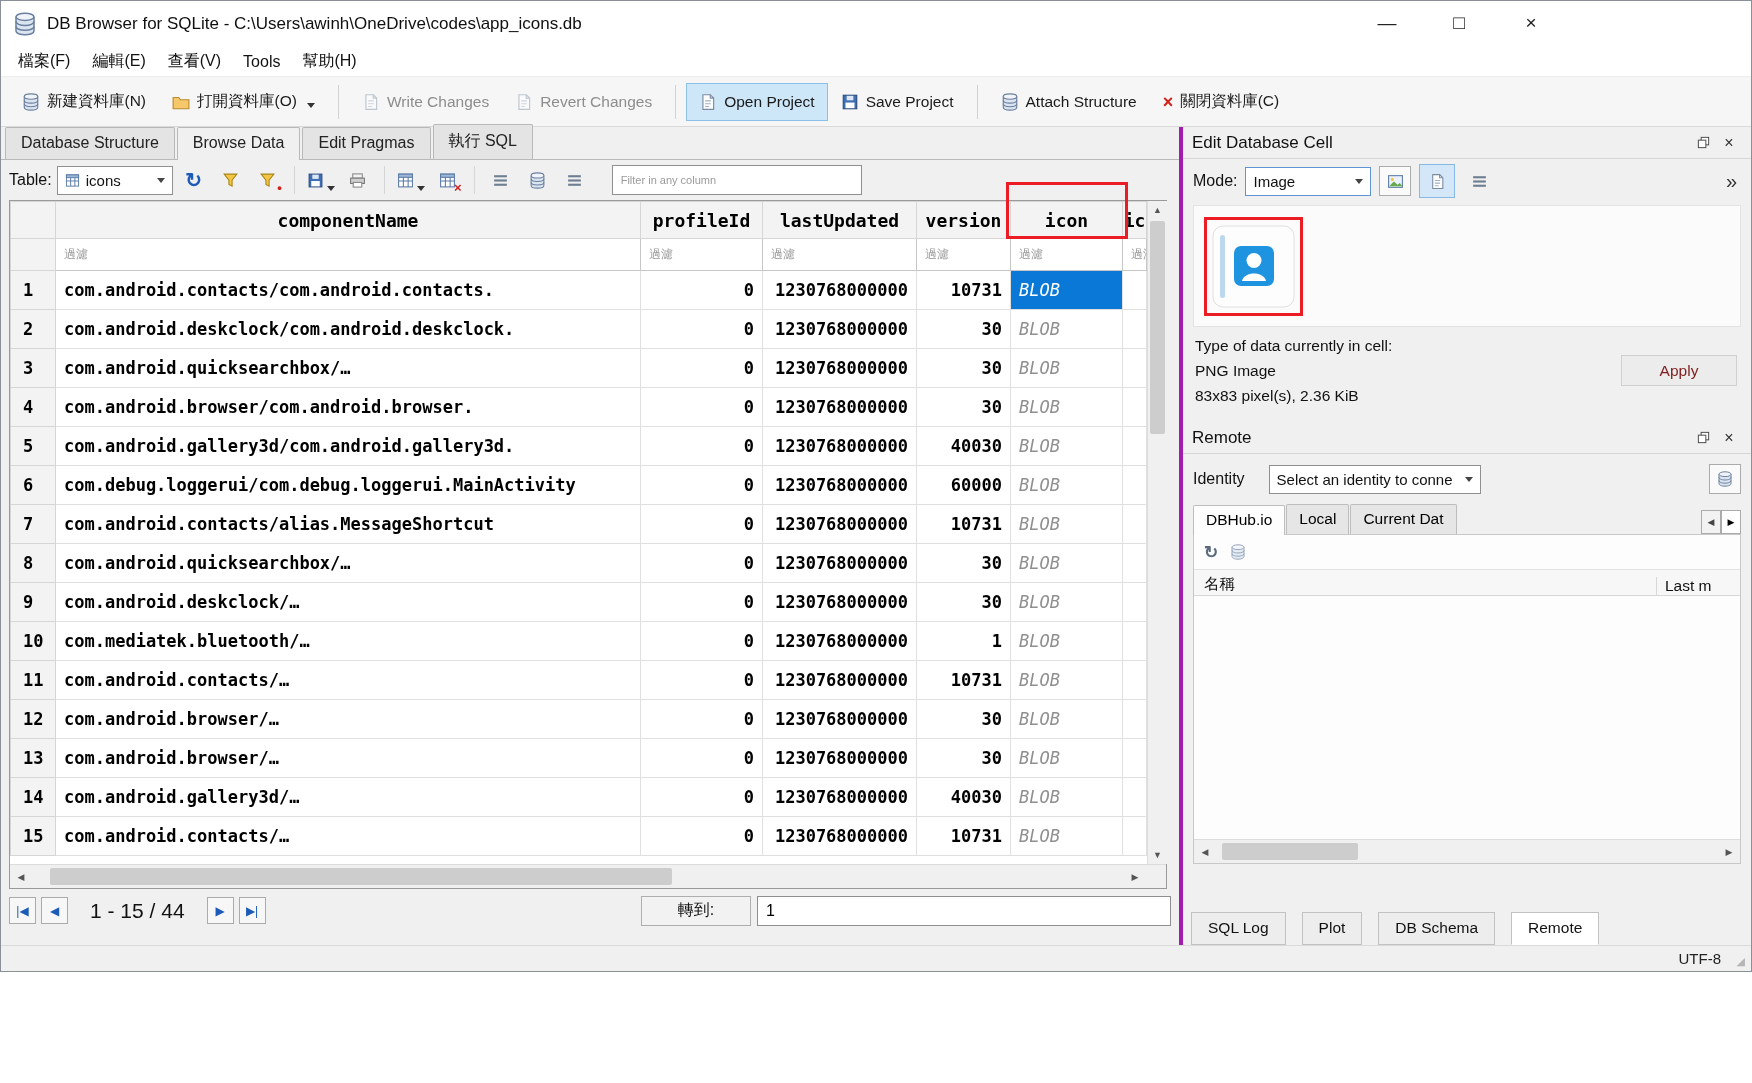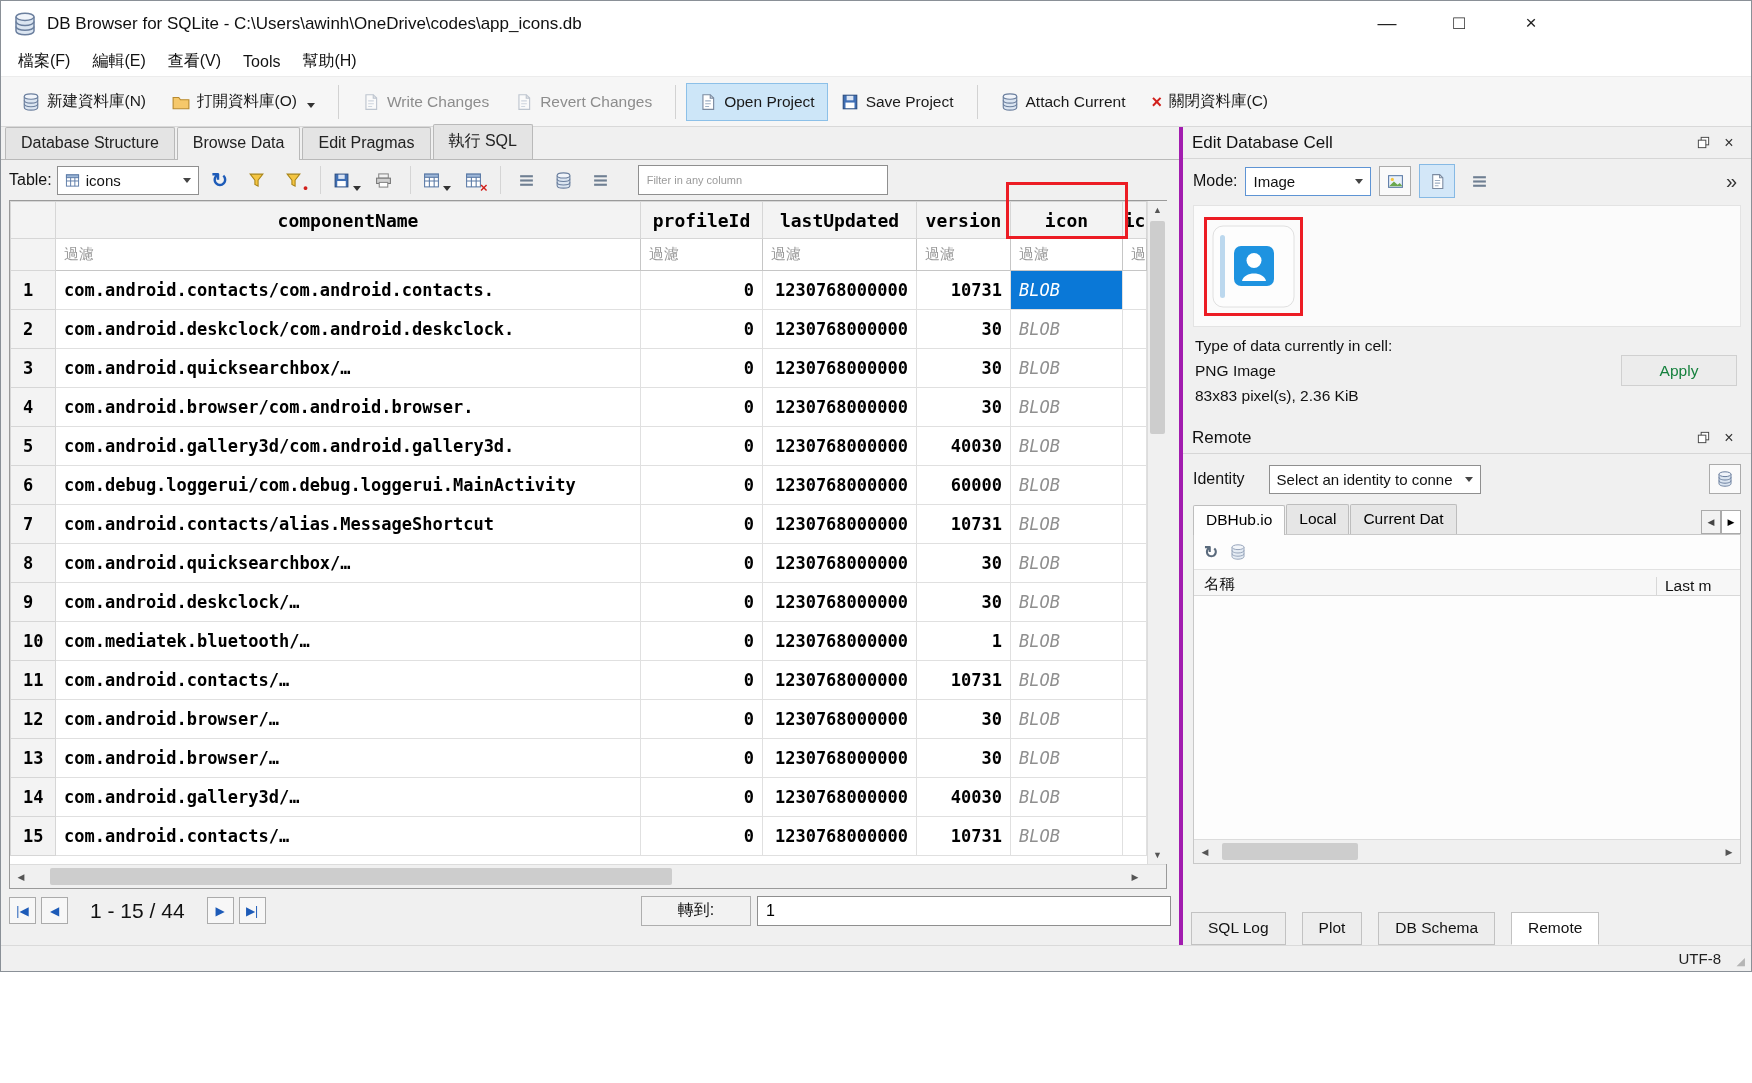--- a/index.html
+++ b/index.html
@@ -63,21 +63,21 @@
   
   .table-outer { position:relative; width:1158px; height:689px; margin-left:8px; border:1px solid #9a9a9a;
                  background:#fff; display:flex; flex-direction:column; flex:0 0 auto; }
   .grid-area { flex:1 1 auto; display:flex; overflow:visible; min-height:0; }
   table.grid { border-collapse:collapse; table-layout:fixed; width:1136px;
                font-family:"DejaVu Sans Mono", monospace; flex:0 0 auto; align-self:flex-start; }
   .grid th { height:37px; background:#f3f3f3; border:1px solid #d6d6d6; font-size:18px; font-weight:bold;
              color:#000; text-align:center; overflow:hidden; white-space:nowrap; }
   .grid td { height:39px; border:1px solid #e0e0e0; font-size:17px; font-weight:bold; color:#000;
              padding:0 8px; white-space:nowrap; overflow:hidden; background:#fff; }
-  .grid td.flt { height:32px; border:1px solid #c6c6c6; color:#9a9a9a; font-weight:normal; font-size:15px;
+  .grid td.flt { height:32px; border:1px solid #c6c6c6; color:#9a9a9a; font-weight:normal; font-size:12px;
                  font-family:"Liberation Sans", sans-serif; }
   .grid td.hdrblank, .grid th.hdrblank { background:#f3f3f3; border-color:#d6d6d6; }
   .grid td.rownum { background:#f3f3f3; border-color:#d6d6d6; padding-left:12px; }
   .grid td.num { text-align:right; }
   .grid td.blob { font-style:italic; font-weight:normal; color:#8f8f8f; }
   .grid td.blob.selected { background:#0a78d7; color:#fff; }
 
   .red-rect-header { position:absolute; left:996px; top:-19px; width:122px; height:57px;
                      border:3px solid #ec1c24; z-index:12; pointer-events:none; }
 
@@ -115,21 +115,21 @@
   .mini-btn.toggled { background:#d3e7f8; border:1px solid #86b9e4; width:36px; height:34px; }
   .overflow-ch { margin-left:auto; font-size:20px; color:#333; padding-right:4px; }
 
   .preview { margin:2px 10px 6px; height:122px; background:#fbfbfb; border:1px solid #e3e3e3;
              display:flex; align-items:center; padding-left:10px; flex:0 0 auto; }
   .red-rect-preview { border:3px solid #ec1c24; padding:5px; background:transparent; line-height:0; }
 
   .cell-info { position:relative; padding:4px 12px 10px; font-size:15.5px; color:#111; flex:0 0 auto; }
   .cell-info div { margin-bottom:7px; }
   .apply-btn { position:absolute; right:14px; top:22px; width:116px; height:31px; background:#ececec;
-               border:1px solid #d0d0d0; color:#15803d; font-size:15.5px; font-family:"Liberation Sans", sans-serif; }
+               border:1px solid #d0d0d0; color:#7f1d1d; font-size:15.5px; font-family:"Liberation Sans", sans-serif; }
 
   .identity-row { height:50px; display:flex; align-items:center; gap:24px; padding:0 10px; flex:0 0 auto; }
   .identity-combo { width:212px; }
   .identity-combo .combo-text { overflow:hidden; white-space:nowrap; }
 
   .rtabs { height:30px; display:flex; align-items:flex-end; padding:0 10px; flex:0 0 auto; }
   .rtab { padding:5px 12px 6px; font-size:15.5px; background:#e6e6e6; border:1px solid #bdbdbd;
           border-bottom:none; margin-right:1px; border-radius:2px 2px 0 0; white-space:nowrap; overflow:hidden; }
   .rtab.active { background:#fdfdfd; position:relative; top:1px; }
   .rtab.clipped { max-width:108px; }
@@ -271,42 +271,42 @@
       <svg class="ic" width="18" height="18" viewBox="0 0 16 16">
           <use href="#i-floppy"></use>
         </svg>
       <span>Save Project</span>
     </div>
     <div class="tsep"></div>
     <div class="tbtn">
       <svg class="ic" width="18" height="18" viewBox="0 0 16 16">
           <use href="#i-db"></use>
         </svg>
-      <span>Attach Current</span>
+      <span>Attach Structure</span>
     </div>
     <div class="tbtn">
       <span class="redx">×</span>
       <span>關閉資料庫(C)</span>
     </div>
   </div>
 
   <div class="content">
 
     <div class="left-pane">
 
       <div class="tabbar">
         <div class="tab">Database Structure</div>
         <div class="tab active">Browse Data</div>
         <div class="tab">Edit Pragmas</div>
         <div class="tab">執行 SQL</div>
       </div>
 
       <div class="controls">
         <span class="lbl">Table:</span>
-        <div class="combo" style="width:142px">
+        <div class="combo" style="width:116px">
           <svg class="ic" width="15" height="15" viewBox="0 0 16 16">
               <use href="#i-grid"></use>
             </svg>
           <span>icons</span>
           <span class="combo-arrow"></span>
         </div>
         <div class="mini-btn">
           <span class="refresh-glyph">↻</span>
         </div>
         <div class="mini-btn">

